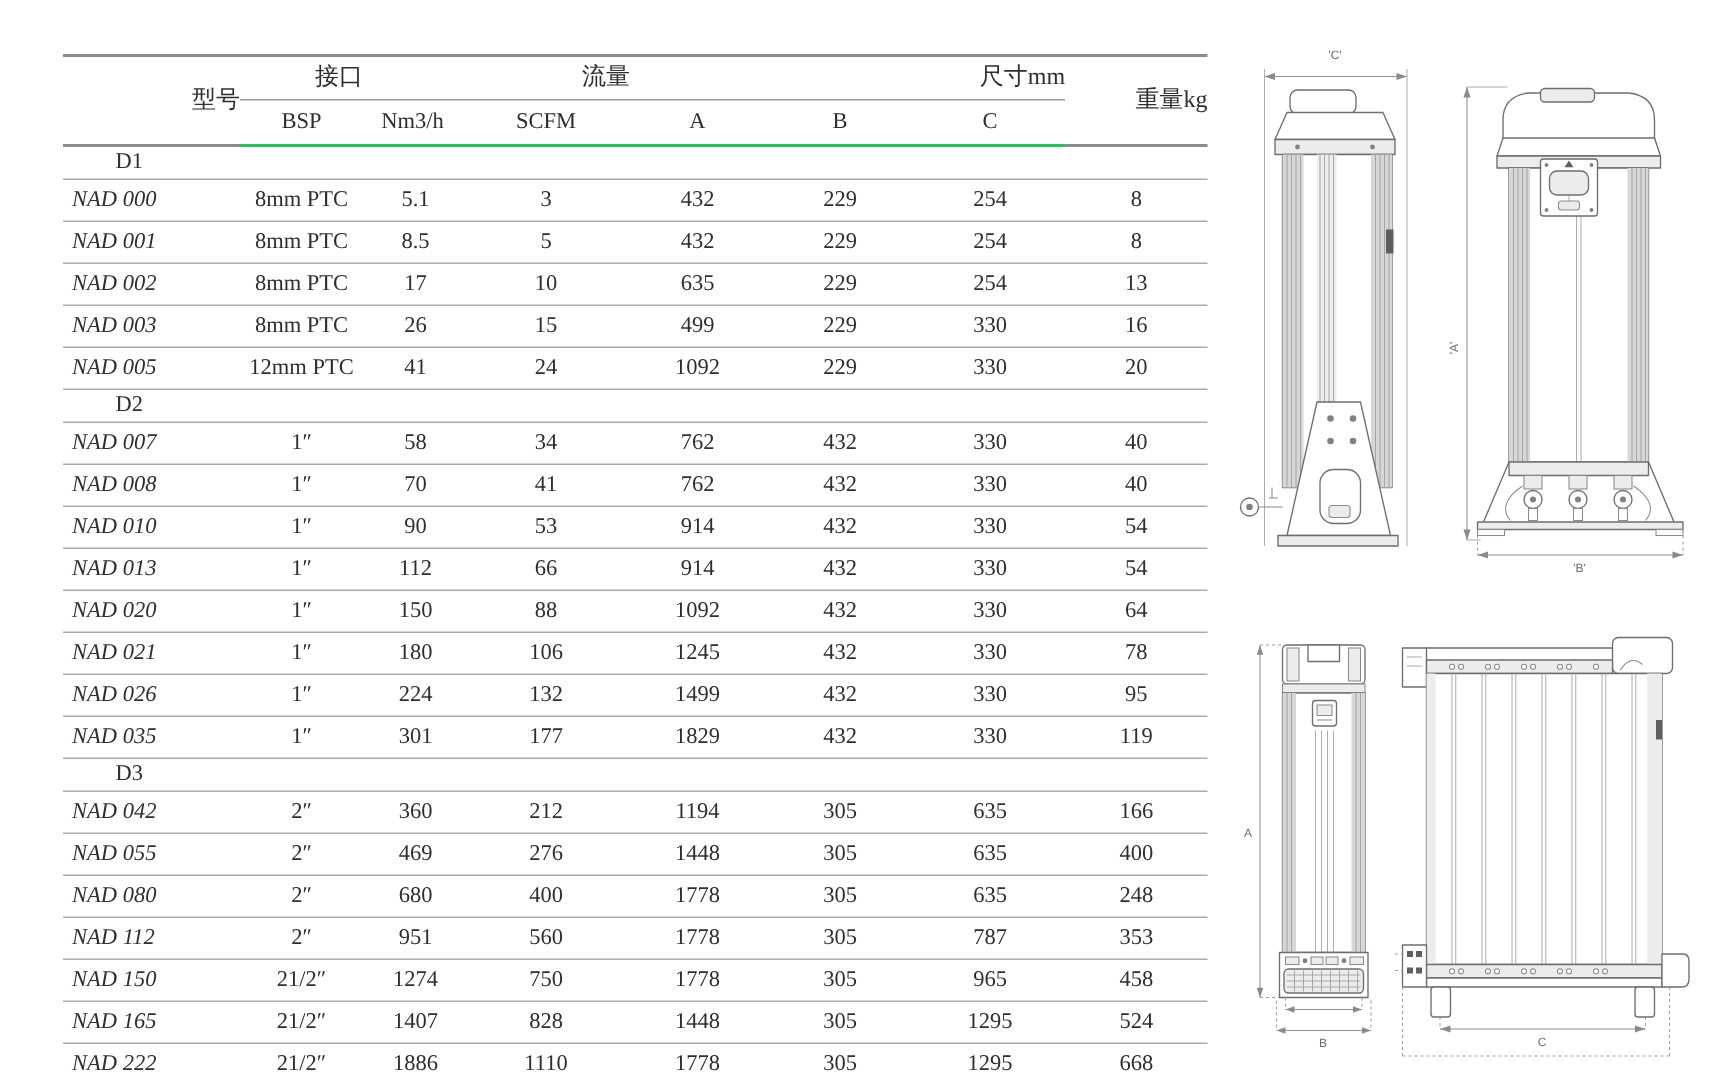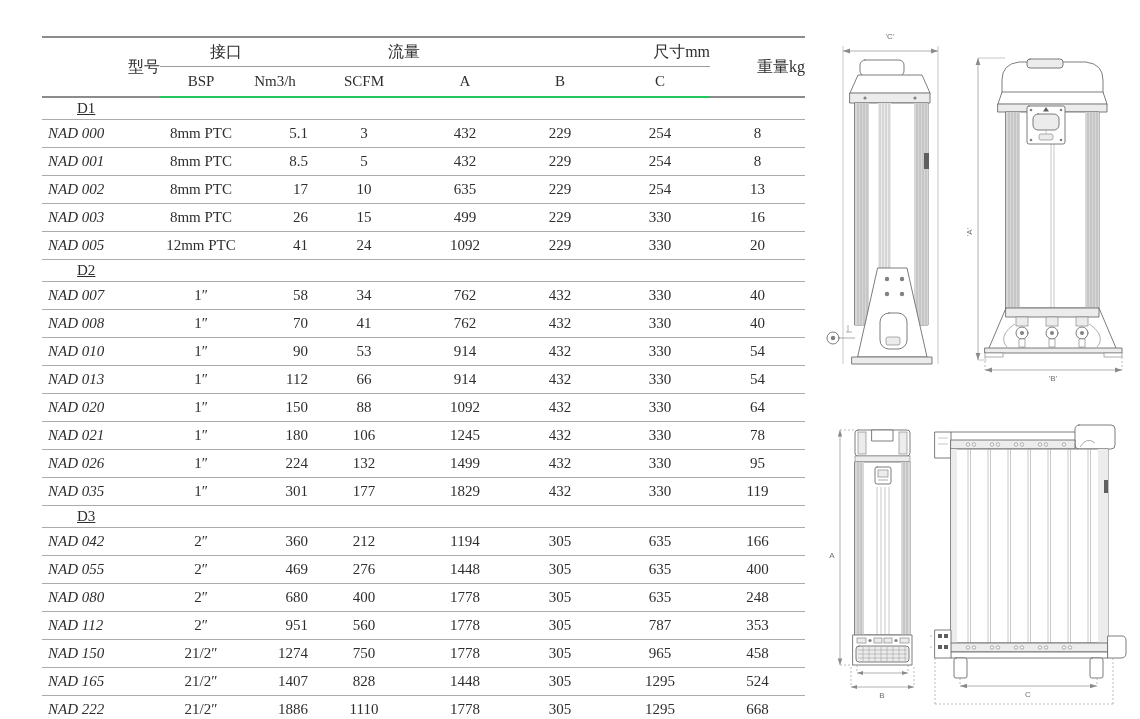--- a/index.html
+++ b/index.html
@@ -14,24 +14,24 @@
     position:absolute;left:42px;top:36px;width:763px;
     border-collapse:collapse;table-layout:fixed;
     font-size:15px;color:#2e2e2e;
     border-top:2px solid #8c8c8c;border-bottom:2px solid #8c8c8c;
   }
   table.spec td{padding:0;line-height:1;vertical-align:middle;white-space:nowrap;overflow:hidden;}
   tr.h1 td{height:28px;font-size:16px;text-align:right;}
   tr.h2 td{height:29px;font-size:15px;text-align:center;border-bottom:2px solid #22c55e;}
   td.model-h,td.weight-h{font-size:16px;text-align:center;border-bottom:2px solid #8c8c8c;}
   td.gline{border-bottom:1.5px solid #9b9b9b;}
-  tr.group-row td{height:21px;border-bottom:1px solid #ababab;text-align:left;padding-left:35px;font-size:15px;text-decoration:underline;}
+  tr.group-row td{height:21px;border-bottom:1px solid #ababab;text-align:left;padding-left:35px;font-size:15px;}
   tr.data-row td{height:27px;border-bottom:1px solid #ababab;text-align:center;}
   tr.data-row td.col0{text-align:left;padding-left:6px;font-style:italic;}
-  tr.data-row td.col2{text-align:right;padding-left:4px;margin-top:28px;}
+  tr.data-row td.col2{text-align:center;padding-left:4px;margin-top:28px;}
 
   
   .drawing{position:absolute;}
   .drawing svg{display:block;}
   .dline{stroke:#6e6e6e;stroke-width:0.9;fill:none;stroke-linejoin:round;stroke-linecap:round;}
   .dthin{stroke:#9a9a9a;stroke-width:0.55;fill:none;}
   .dmid{stroke:#8b8b8b;stroke-width:0.7;fill:none;}
   .dim{stroke:#8f8f8f;stroke-width:0.7;fill:none;}
   .dimdot{stroke:#9f9f9f;stroke-width:0.7;fill:none;stroke-dasharray:2,2;}
   .arrow{fill:#8a8a8a;stroke:none;}

